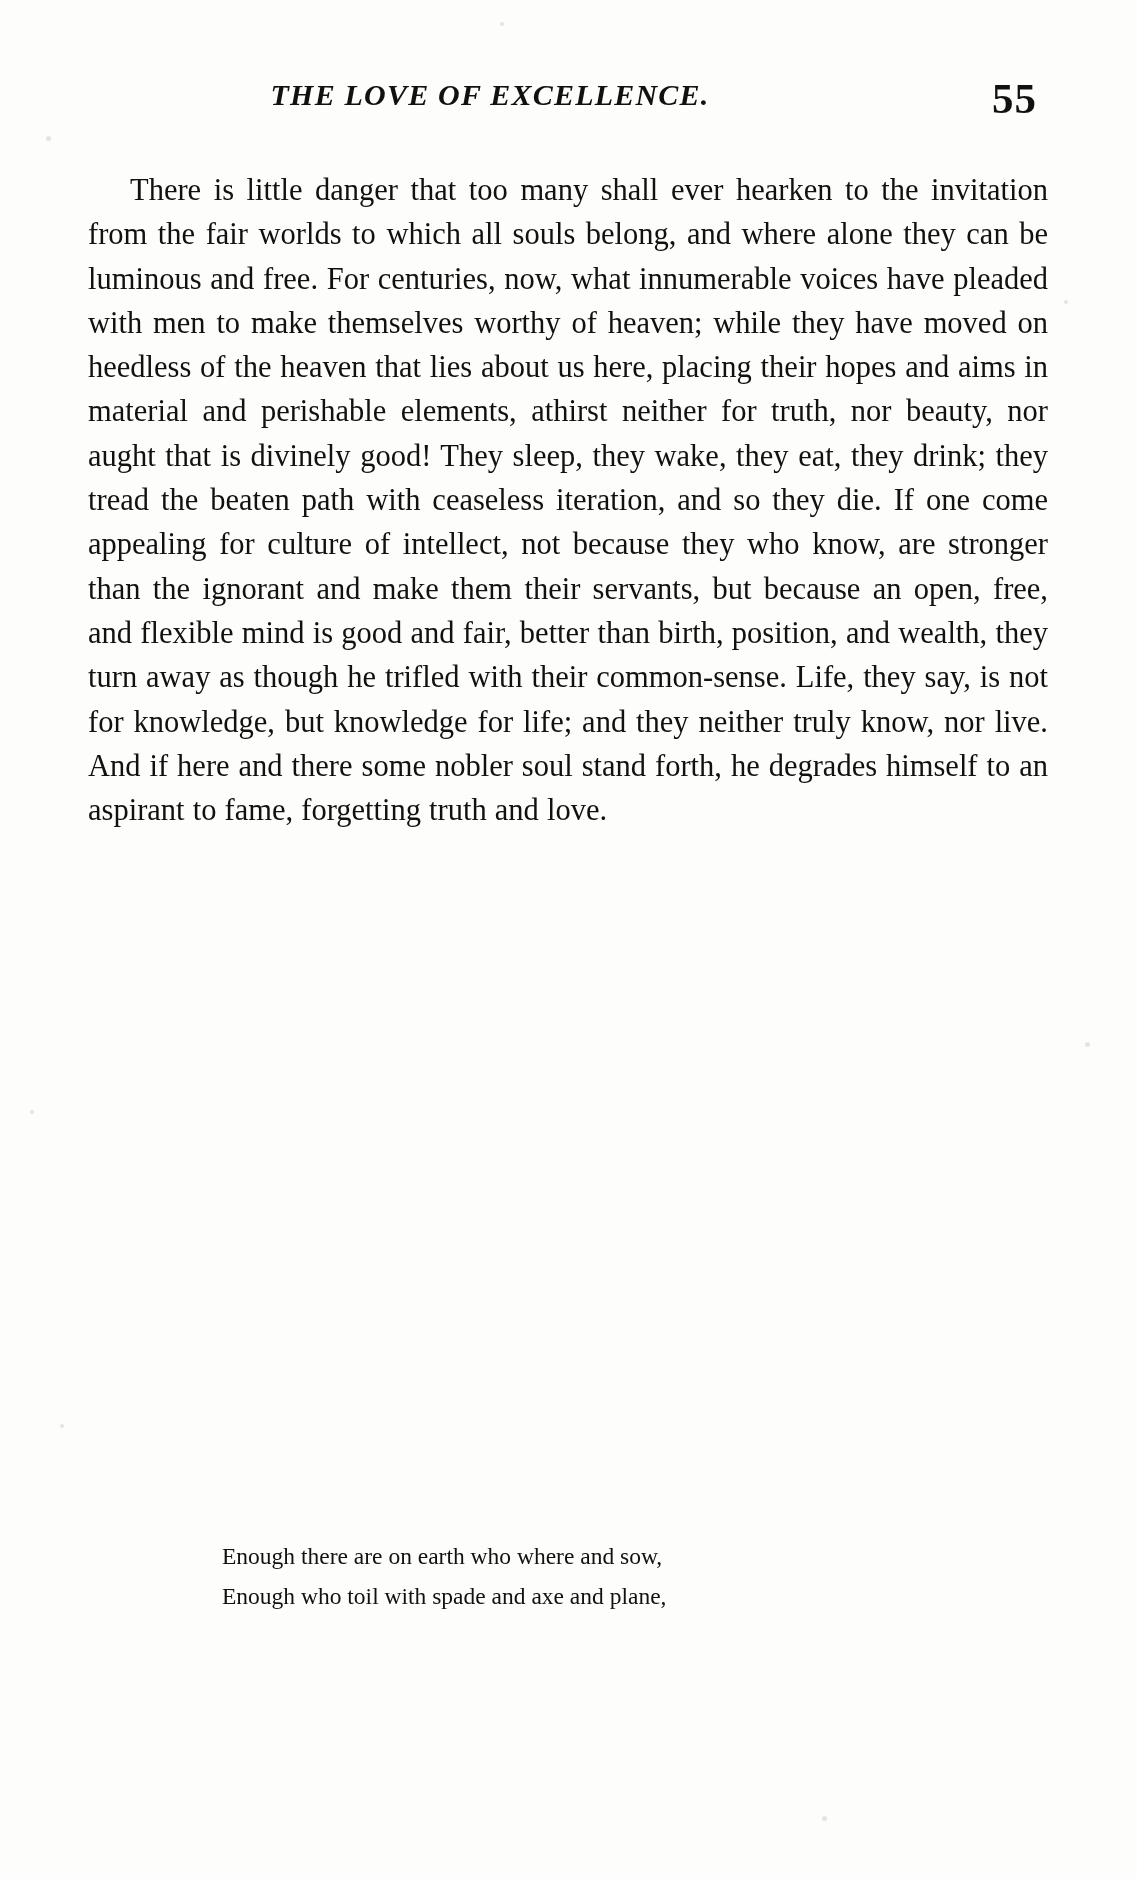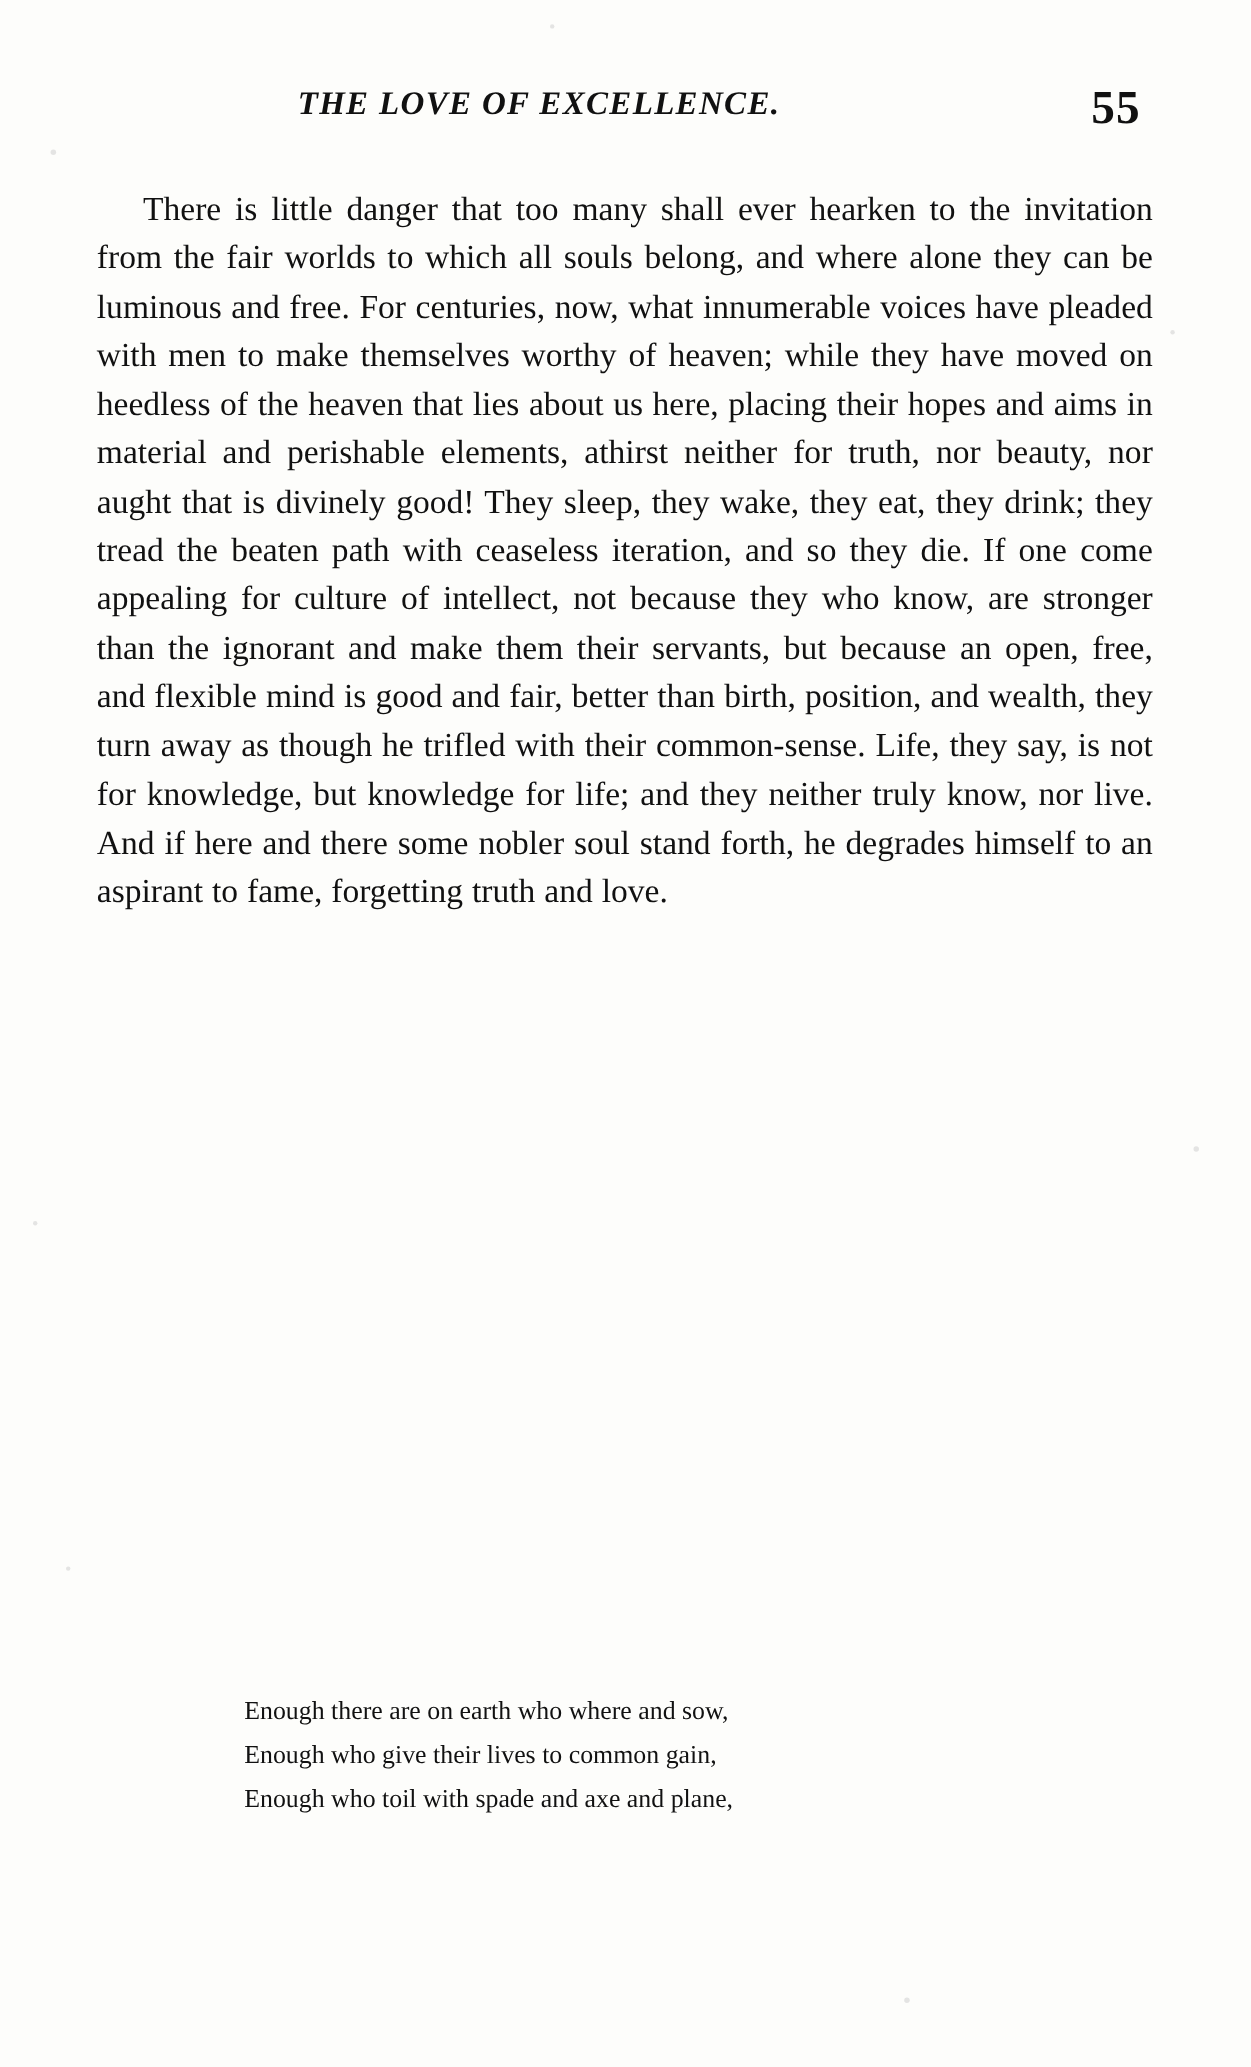--- a/index.html
+++ b/index.html
@@ -115,17 +115,16 @@
     <div class="running-title">THE LOVE OF EXCELLENCE.</div>
     <div class="page-number">55</div>
   </div>
 
   <div class="body-text">
     <p><span class="indent"></span><span>There is little danger that too many shall ever hearken to the invitation from the fair worlds to which all souls belong, and where alone they can be luminous and free.  For centuries, now, what innumerable voices have pleaded with men to make themselves worthy of heaven; while they have moved on heedless of the heaven that lies about us here, placing their hopes and aims in material and perishable elements, athirst neither for truth, nor beauty, nor aught that is divinely good!  They sleep, they wake, they eat, they drink; they tread the beaten path with ceaseless iteration, and so they die.  If one come appealing for culture of intellect, not because they who know, are stronger than the ignorant and make them their servants, but because an open, free, and flexible mind is good and fair, better than birth, position, and wealth, they turn away as though he trifled with their common-sense.  Life, they say, is not for knowledge, but knowledge for life; and they neither truly know, nor live.  And if here and there some nobler soul stand forth, he degrades himself to an aspirant to fame, forgetting truth and love.</span></p>
   </div>
 
   <div class="verse">
     <div class="verse-line">Enough there are on earth who where and sow,</div>
-    <div class="verse-line">Enough who give their lives to common gain,</div>
     <div class="verse-line">Enough who toil with spade and axe and plane,</div>
   </div>
 
 </div>
 
 </body></html>

